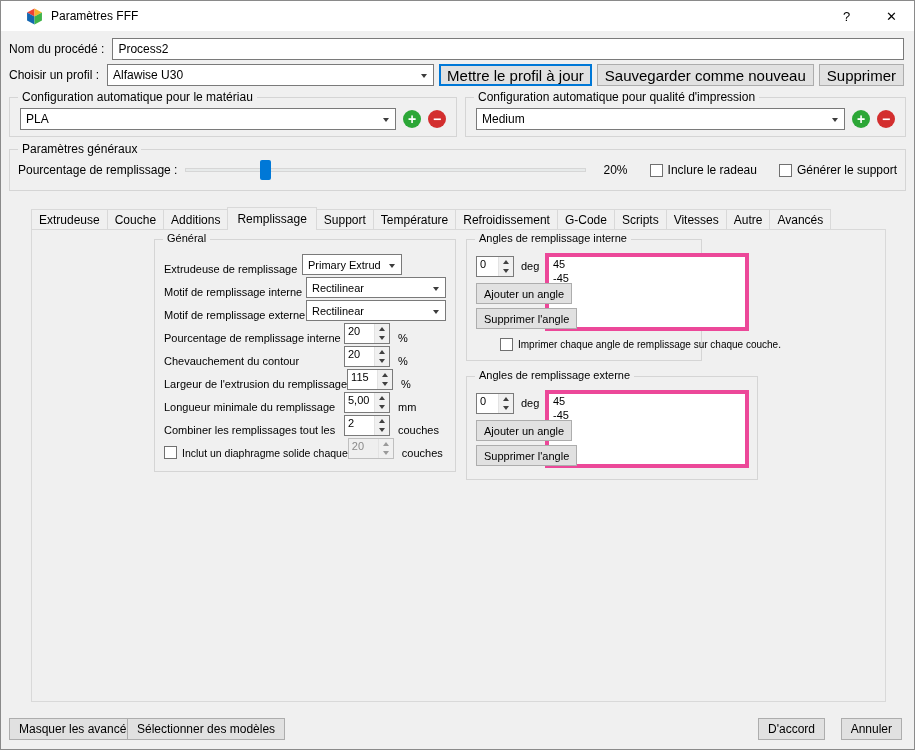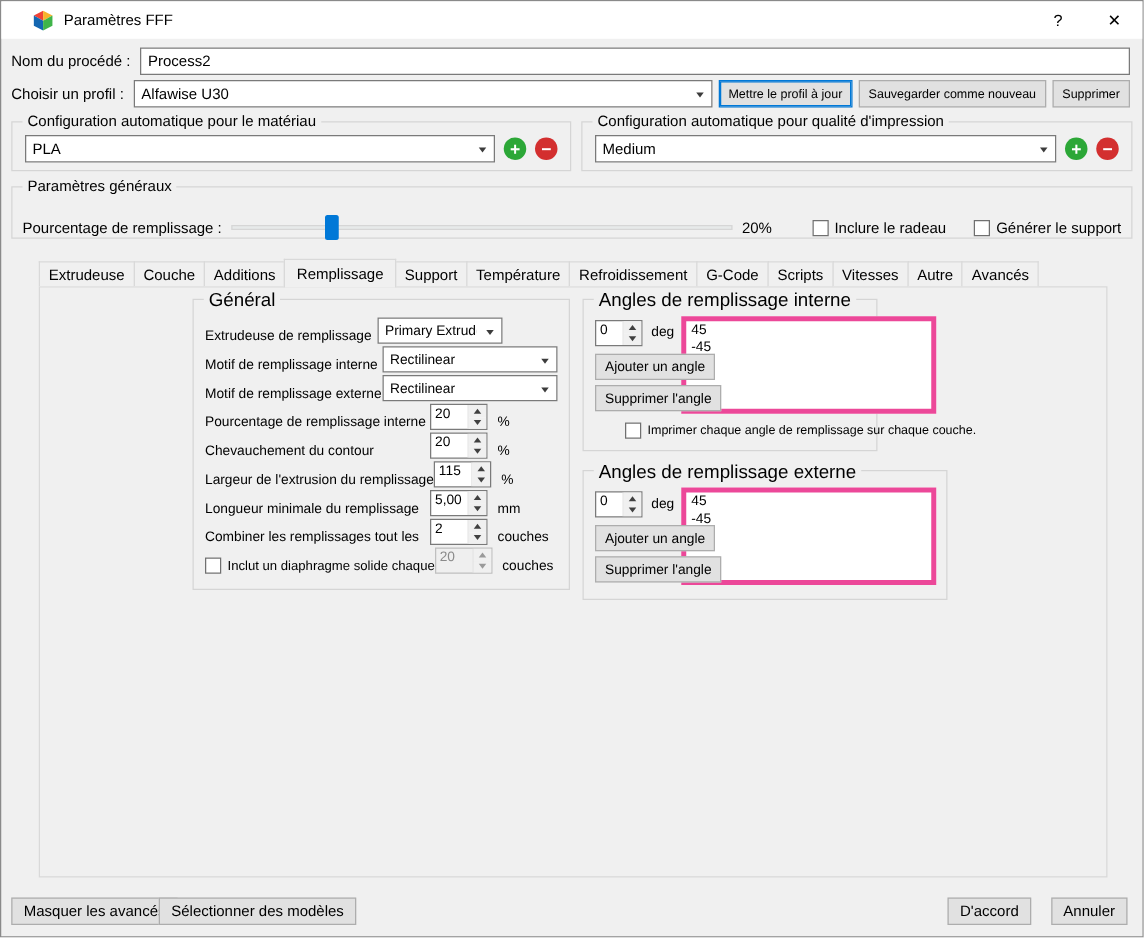--- a/index.html
+++ b/index.html
@@ -40,39 +40,39 @@
   .group{position:absolute;border:1px solid #d5d5d5;box-sizing:border-box;}
   .gtitle{position:absolute;top:-8px;left:8px;background:#f0f0f0;padding:0 4px;white-space:nowrap;}
 
   
   .row-name{position:absolute;top:37px;left:8px;right:10px;display:flex;align-items:center;}
   .row-name .lbl{margin-right:8px;white-space:nowrap;}
   .row-name .textbox{flex:1;}
   .row-profile{position:absolute;top:63px;left:8px;right:10px;display:flex;align-items:center;gap:5px;}
   .row-profile .lbl{margin-right:3px;white-space:nowrap;}
   .row-profile .combo{flex:1;}
-  .row-profile .btn{font-size:10px;padding:0 7px;}
+  .row-profile .btn{font-size:15px;padding:0 7px;}
 
   .acfg{height:40px;}
   .acfg-row{position:absolute;left:10px;right:10px;top:10px;display:flex;align-items:center;gap:7px;}
   .acfg-row .combo{flex:1;}
 
-  .gp-row{position:absolute;left:8px;right:8px;top:22px;display:flex;align-items:center;}
+  .gp-row{position:absolute;left:8px;right:8px;top:10px;display:flex;align-items:center;text-align:right;}
   .slider{position:relative;height:20px;flex:1;margin:0 8px;}
   .track{position:absolute;left:0;right:0;top:8px;height:4px;background:#e7eaea;border:1px solid #d6d6d6;box-sizing:border-box;}
   .thumb{position:absolute;top:0;width:11px;height:20px;background:#0078d7;border-radius:2px;}
   .pct{width:34px;flex:none;}
   .gp-row .check{margin-left:22px;}
 
   
   .tabs{position:absolute;left:30px;top:206px;height:22px;display:flex;align-items:flex-end;z-index:3;}
   .tab{height:19px;display:flex;align-items:center;padding:0 7px;background:#f0f0f0;border:1px solid #d9d9d9;border-bottom:none;margin-right:-1px;cursor:default;white-space:nowrap;}
   .tab.active{height:22px;margin-bottom:-1px;padding:0 9px;position:relative;z-index:4;}
   .panel{position:absolute;left:30px;top:228px;width:855px;height:473px;border:1px solid #d9d9d9;background:#f0f0f0;z-index:2;box-sizing:border-box;font-size:11px;}
-  .panel .gtitle{font-size:15px;}
+  .panel .gtitle{font-size:11px;}
 
   
   .grp-general{left:122px;top:9px;width:302px;height:233px;}
   .g-rows{position:absolute;left:9px;right:9px;top:12px;display:flex;flex-direction:column;}
   .prow{display:flex;align-items:flex-end;height:23px;}
   .plabel{white-space:nowrap;}
   .plabel-fixed{flex:0 0 180px;white-space:nowrap;}
   .prow .combo{height:21px;}
   .prow .combo.cnarrow{width:100px;margin-left:auto;margin-right:44px;flex:none;}
   .prow .combo.cwide{width:140px;margin-left:auto;flex:none;}

